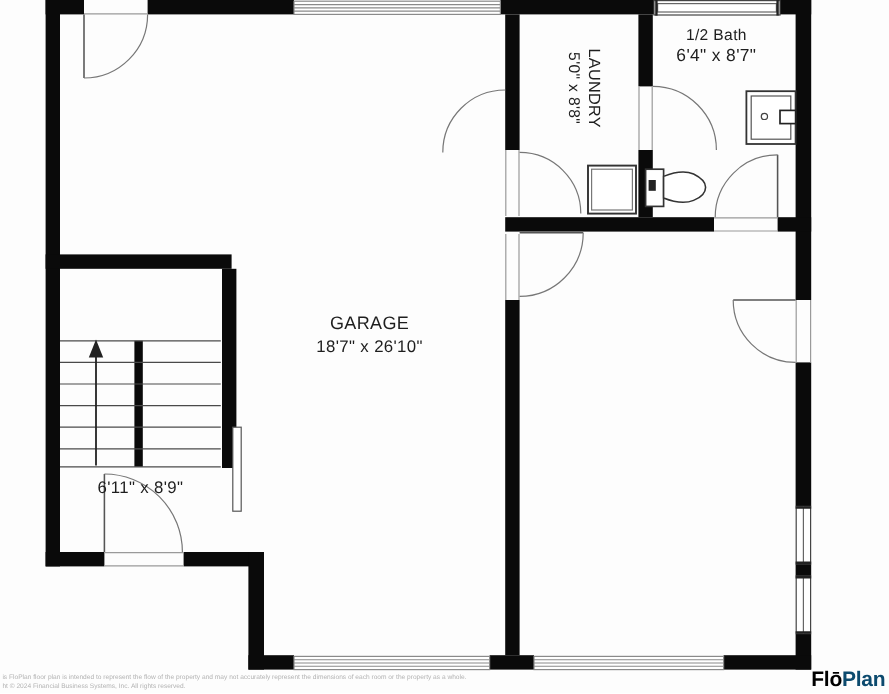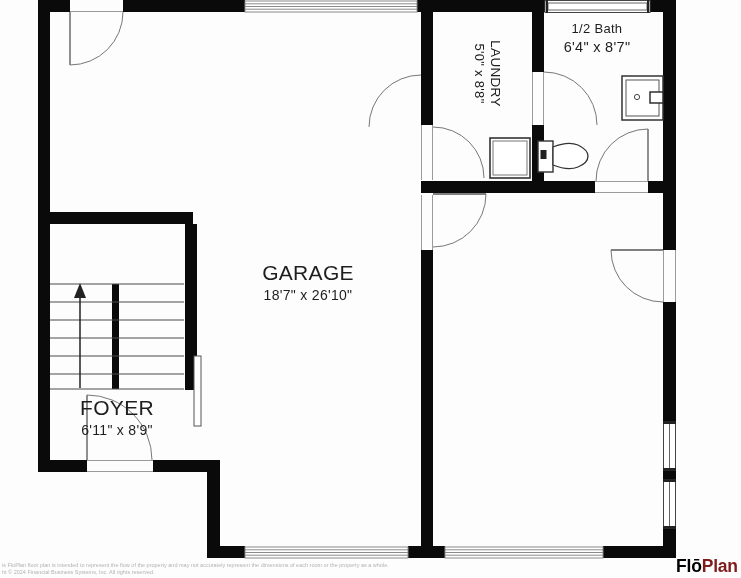--- a/index.html
+++ b/index.html
@@ -2,21 +2,21 @@
 <html><head>
 <meta charset="utf-8">
 <style>
   html,body{margin:0;padding:0;background:#ffffff;}
   .canvas{
     position:relative;width:741px;height:578px;background:#fdfdfd;
     overflow:hidden;font-family:"Liberation Sans", sans-serif;
   }
   svg.plan{position:absolute;left:0;top:0;}
   .label{position:absolute;text-align:center;color:#1e1e1e;letter-spacing:.3px;}
-  .label .name{font-size:21px;}
+  .label .name{font-size:15px;}
   .label .dims{font-size:14px;margin-top:2px;}
   .label-bath .name{font-size:13px;}
   .label-bath .dims{font-size:14.5px;margin-top:3px;}
   .label-study .dims{margin-top:21px;}
   .label-laundry{transform:rotate(90deg);}
   .label-laundry .name{font-size:13.5px;}
   .label-laundry .dims{font-size:13px;margin-top:1px;}
   .footer-text{
     position:absolute;left:2px;top:562px;font-size:5.5px;line-height:7px;
     color:#b3b3b3;white-space:nowrap;
@@ -180,26 +180,25 @@
     <div class="name">1/2 Bath</div>
     <div class="dims">6'4" x 8'7"</div>
   </div>
 
   <div class="label label-laundry" style="left:437px;top:58px;width:100px;">
     <div class="name">LAUNDRY</div>
     <div class="dims">5'0" x 8'8"</div>
   </div>
 
   <div class="label" style="left:37px;top:396px;width:160px;">
-    <div class="name">FOYER</div>
     <div class="dims">6'11" x 8'9"</div>
   </div>
 
   <div class="footer-text">
     <div>is FloPlan floor plan is intended to represent the flow of the property and may not accurately represent the dimensions of each room or the property as a whole.</div>
     <div>ht © 2024 Financial Business Systems, Inc. All rights reserved.</div>
   </div>
 
   <div class="logo">
-    <span id="logo-prefix" style="color: #000000;">Flō</span><span id="logo-suffix" style="color: #7f1d1d;">Plan</span>
+    <span id="logo-prefix" style="color: #000000;">Flō</span><span id="logo-suffix" style="color: #0c4a6e;">Plan</span>
   </div>
 
 </div>
 
 </body></html>

